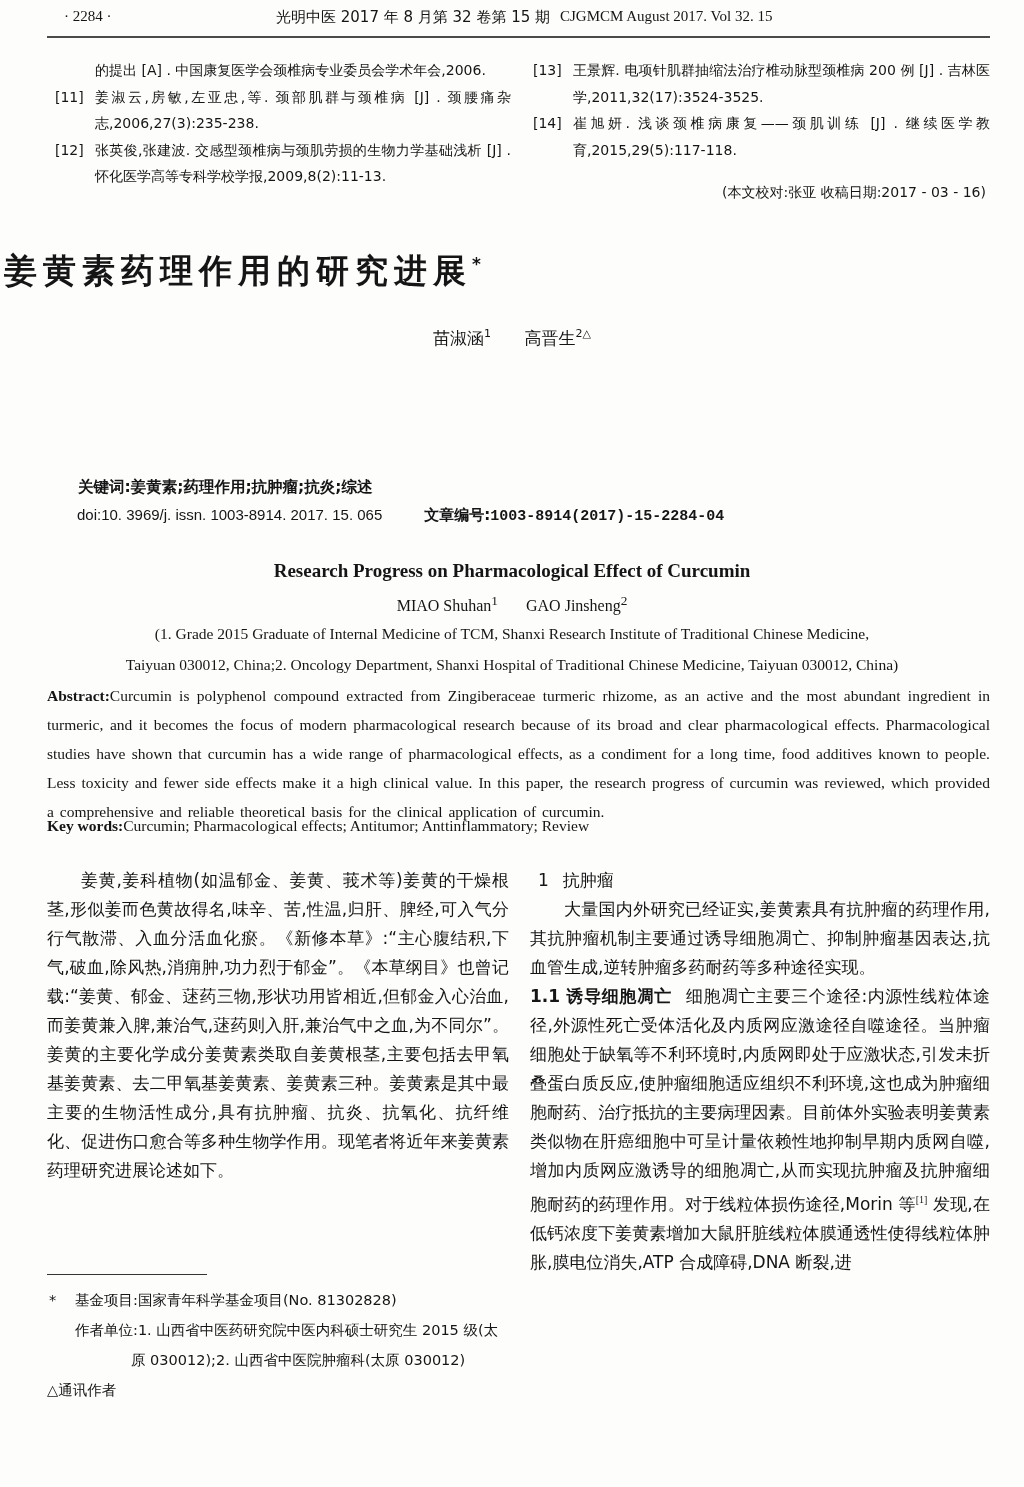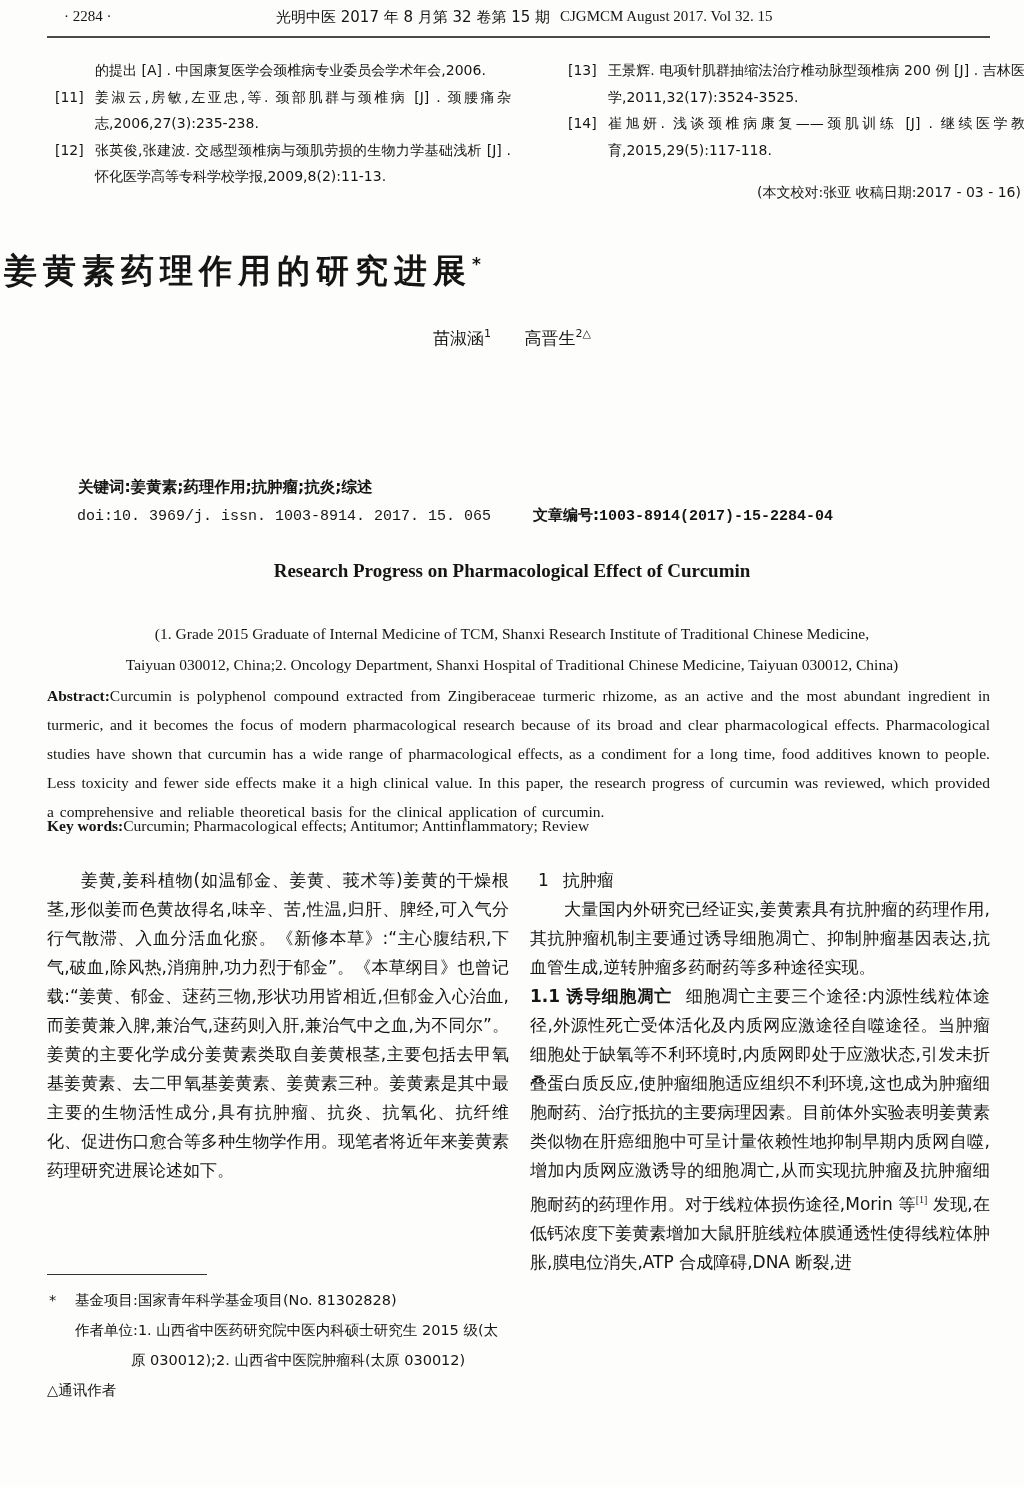--- a/index.html
+++ b/index.html
@@ -17,40 +17,40 @@
   
   .hdr-item { position: absolute; top: 8px; font-size: 15px; white-space: nowrap; }
   .hdr-page { left: 64px; font-family: "Liberation Serif", serif; }
   .hdr-cn   { left: 276px; }
   .hdr-en   { left: 560px; font-family: "Liberation Serif", serif; }
   .rule-top { position: absolute; top: 36px; left: 47px; width: 943px; border-top: 2px solid #4a4a4a; }
 
   
   .refs-col { position: absolute; top: 57px; font-size: 14px; line-height: 26.5px; text-align: justify; }
   .refs-left  { left: 55px;  width: 456px; }
-  .refs-right { left: 533px; width: 457px; margin-left: 35px; }
+  .refs-right { left: 533px; width: 457px; }
   .ref-item { position: relative; padding-left: 40px; }
   .ref-label { position: absolute; left: 0; top: 0; }
   .proof-note { text-align: right; margin-top: 16px; padding-right: 4px; }
 
   
   .art-title { position: absolute; top: 249px; left: 4px; width: 100%; text-align: left;
                font-size: 33px; font-weight: bold; letter-spacing: 6px; }
   .art-title sup { font-size: 17px; letter-spacing: 0; }
   .authors { position: absolute; top: 327px; left: 0; width: 100%; text-align: center; font-size: 17px; }
   .authors .au { margin: 0 14px; }
   .authors sup { font-size: 11px; }
 
   
   .abs-cn { position: absolute; top: 381px; left: 47px; width: 943px;
             font-size: 15.5px; line-height: 30px; text-align: justify; text-indent: 2em; }
   .kw-cn  { position: absolute; top: 477px; left: 47px; width: 943px;
             font-size: 15.5px; font-weight: bold; text-indent: 2em; }
   .doi-line { position: absolute; top: 506px; left: 47px; width: 943px; font-size: 15px; text-indent: 2em; }
-  .doi-line .doi { font-family: Liberation Mono, monospace; }
+  .doi-line .doi { font-family: Liberation Sans, sans-serif; }
   .doi-line .artno-label { font-weight: bold; margin-left: 42px; }
   .doi-line .artno { font-weight: bold; font-family: Liberation Mono, monospace; }
   b.lbl { font-weight: bold; }
 
   
   .en-title { position: absolute; top: 560px; left: 0; width: 100%; text-align: center;
               font-family: "Liberation Serif", serif; font-size: 19px; font-weight: bold; }
   .en-authors { position: absolute; top: 593px; left: 0; width: 100%; text-align: center;
                 font-family: "Liberation Serif", serif; font-size: 16px; }
   .en-authors .au { margin: 0 12px; }
@@ -132,20 +132,24 @@
     <span class="au"><span>高晋生</span><sup>2△</sup></span>
   </div>
 
 
   <p class="kw-cn"><span>关键词:</span><span>姜黄素;药理作用;抗肿瘤;抗炎;综述</span></p>
 
   <p class="doi-line"><span class="doi">doi:10. 3969/j. issn. 1003-8914. 2017. 15. 065</span><span class="artno-label">文章编号:</span><span class="artno">1003-8914(2017)-15-2284-04</span></p>
 
   <div class="en-title">Research Progress on Pharmacological Effect of Curcumin</div>
 
+  <div class="en-authors">
+    <span class="au"><span>MIAO Shuhan</span><sup>1</sup></span>
+    <span class="au"><span>GAO Jinsheng</span><sup>2</sup></span>
+  </div>
 
   <div class="affil-line affil-1">(1.  Grade 2015 Graduate of Internal Medicine of TCM, Shanxi Research Institute of Traditional Chinese Medicine,</div>
   <div class="affil-line affil-2">Taiyuan 030012, China;2.  Oncology Department, Shanxi Hospital of Traditional Chinese Medicine, Taiyuan 030012, China)</div>
 
   <p class="abs-en"><b>Abstract:</b><span>Curcumin is polyphenol compound extracted from Zingiberaceae turmeric rhizome, as an active and the most abundant ingredient in turmeric, and it becomes the focus of modern pharmacological research because of its broad and clear pharmacological effects. Pharmacological studies have shown that curcumin has a wide range of pharmacological effects, as a condiment for a long time, food additives known to people. Less toxicity and fewer side effects make it a high clinical value. In this paper, the research progress of curcumin was reviewed, which provided a comprehensive and reliable theoretical basis for the clinical application of curcumin.</span></p>
 
   <p class="kw-en"><b>Key words:</b><span>Curcumin; Pharmacological effects; Antitumor; Anttinflammatory; Review</span></p>
 
   <div class="col col-left">
     <p class="para">姜黄,姜科植物(如温郁金、姜黄、莪术等)姜黄的干燥根茎,形似姜而色黄故得名,味辛、苦,性温,归肝、脾经,可入气分行气散滞、入血分活血化瘀。《新修本草》:“主心腹结积,下气,破血,除风热,消痈肿,功力烈于郁金”。《本草纲目》也曾记载:“姜黄、郁金、蒁药三物,形状功用皆相近,但郁金入心治血,而姜黄兼入脾,兼治气,蒁药则入肝,兼治气中之血,为不同尔”。姜黄的主要化学成分姜黄素类取自姜黄根茎,主要包括去甲氧基姜黄素、去二甲氧基姜黄素、姜黄素三种。姜黄素是其中最主要的生物活性成分,具有抗肿瘤、抗炎、抗氧化、抗纤维化、促进伤口愈合等多种生物学作用。现笔者将近年来姜黄素药理研究进展论述如下。</p>

